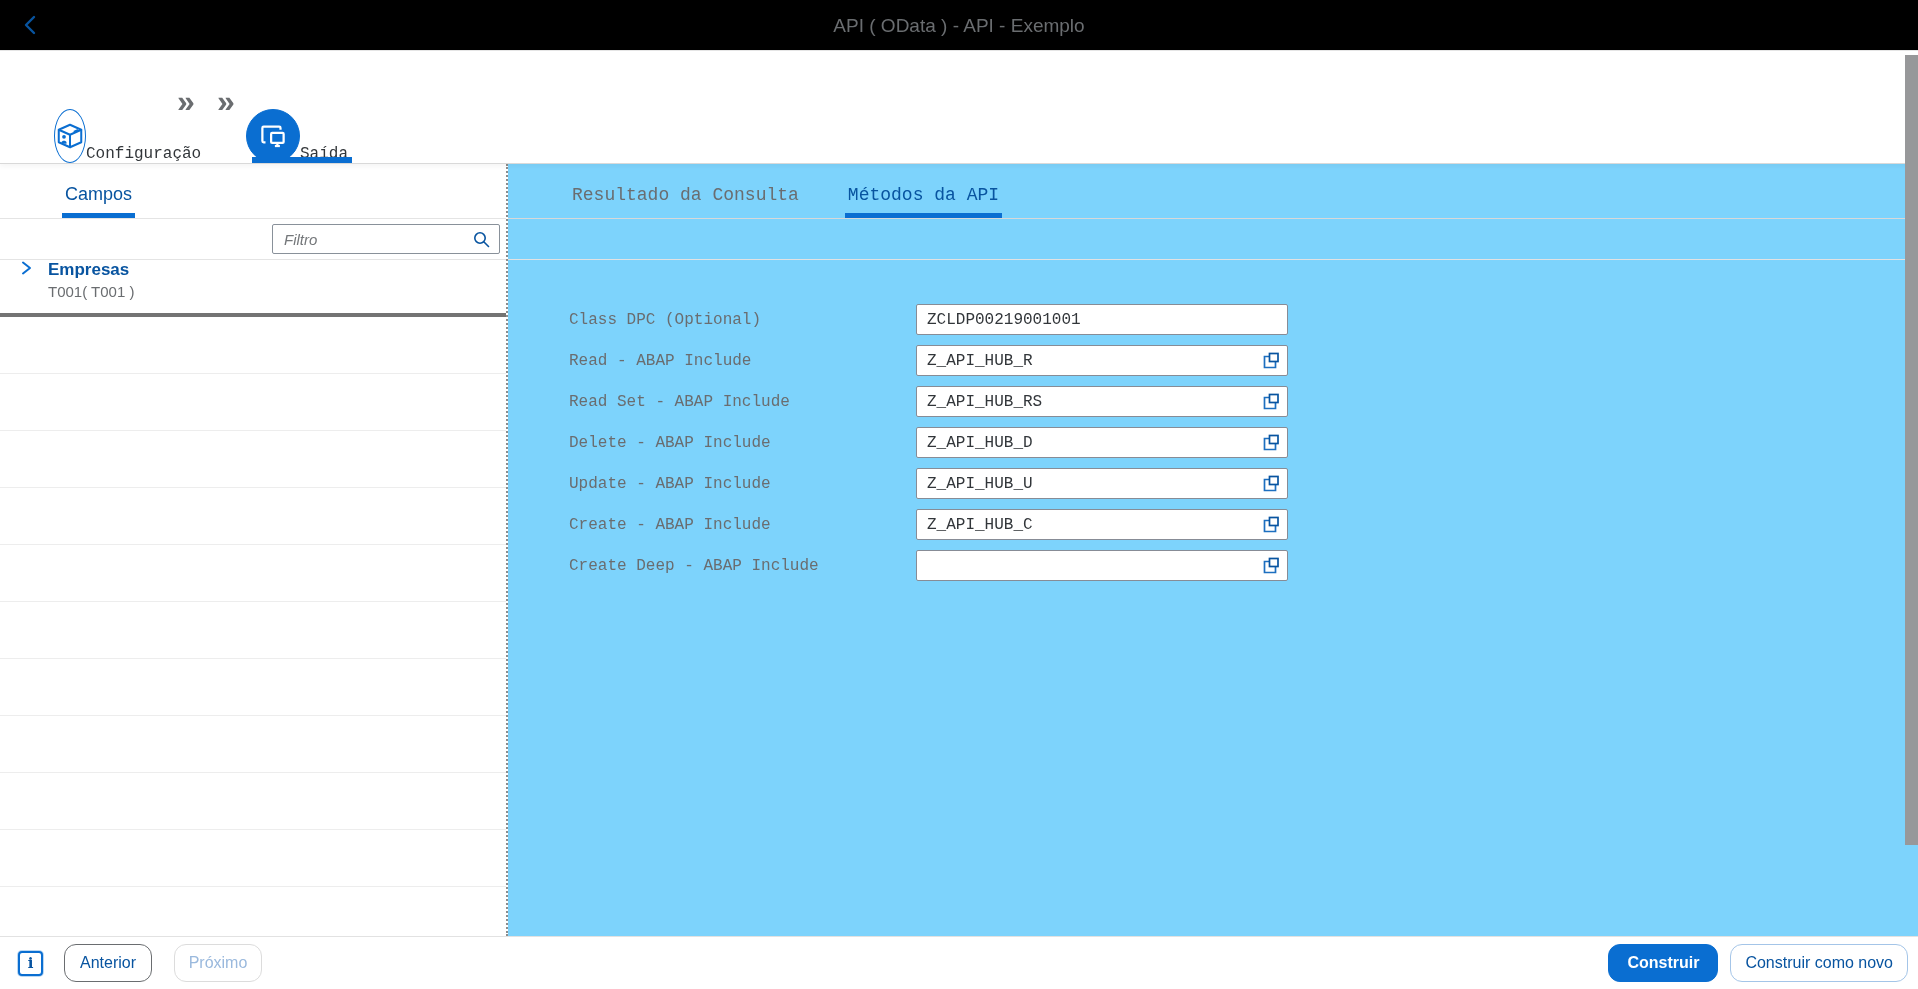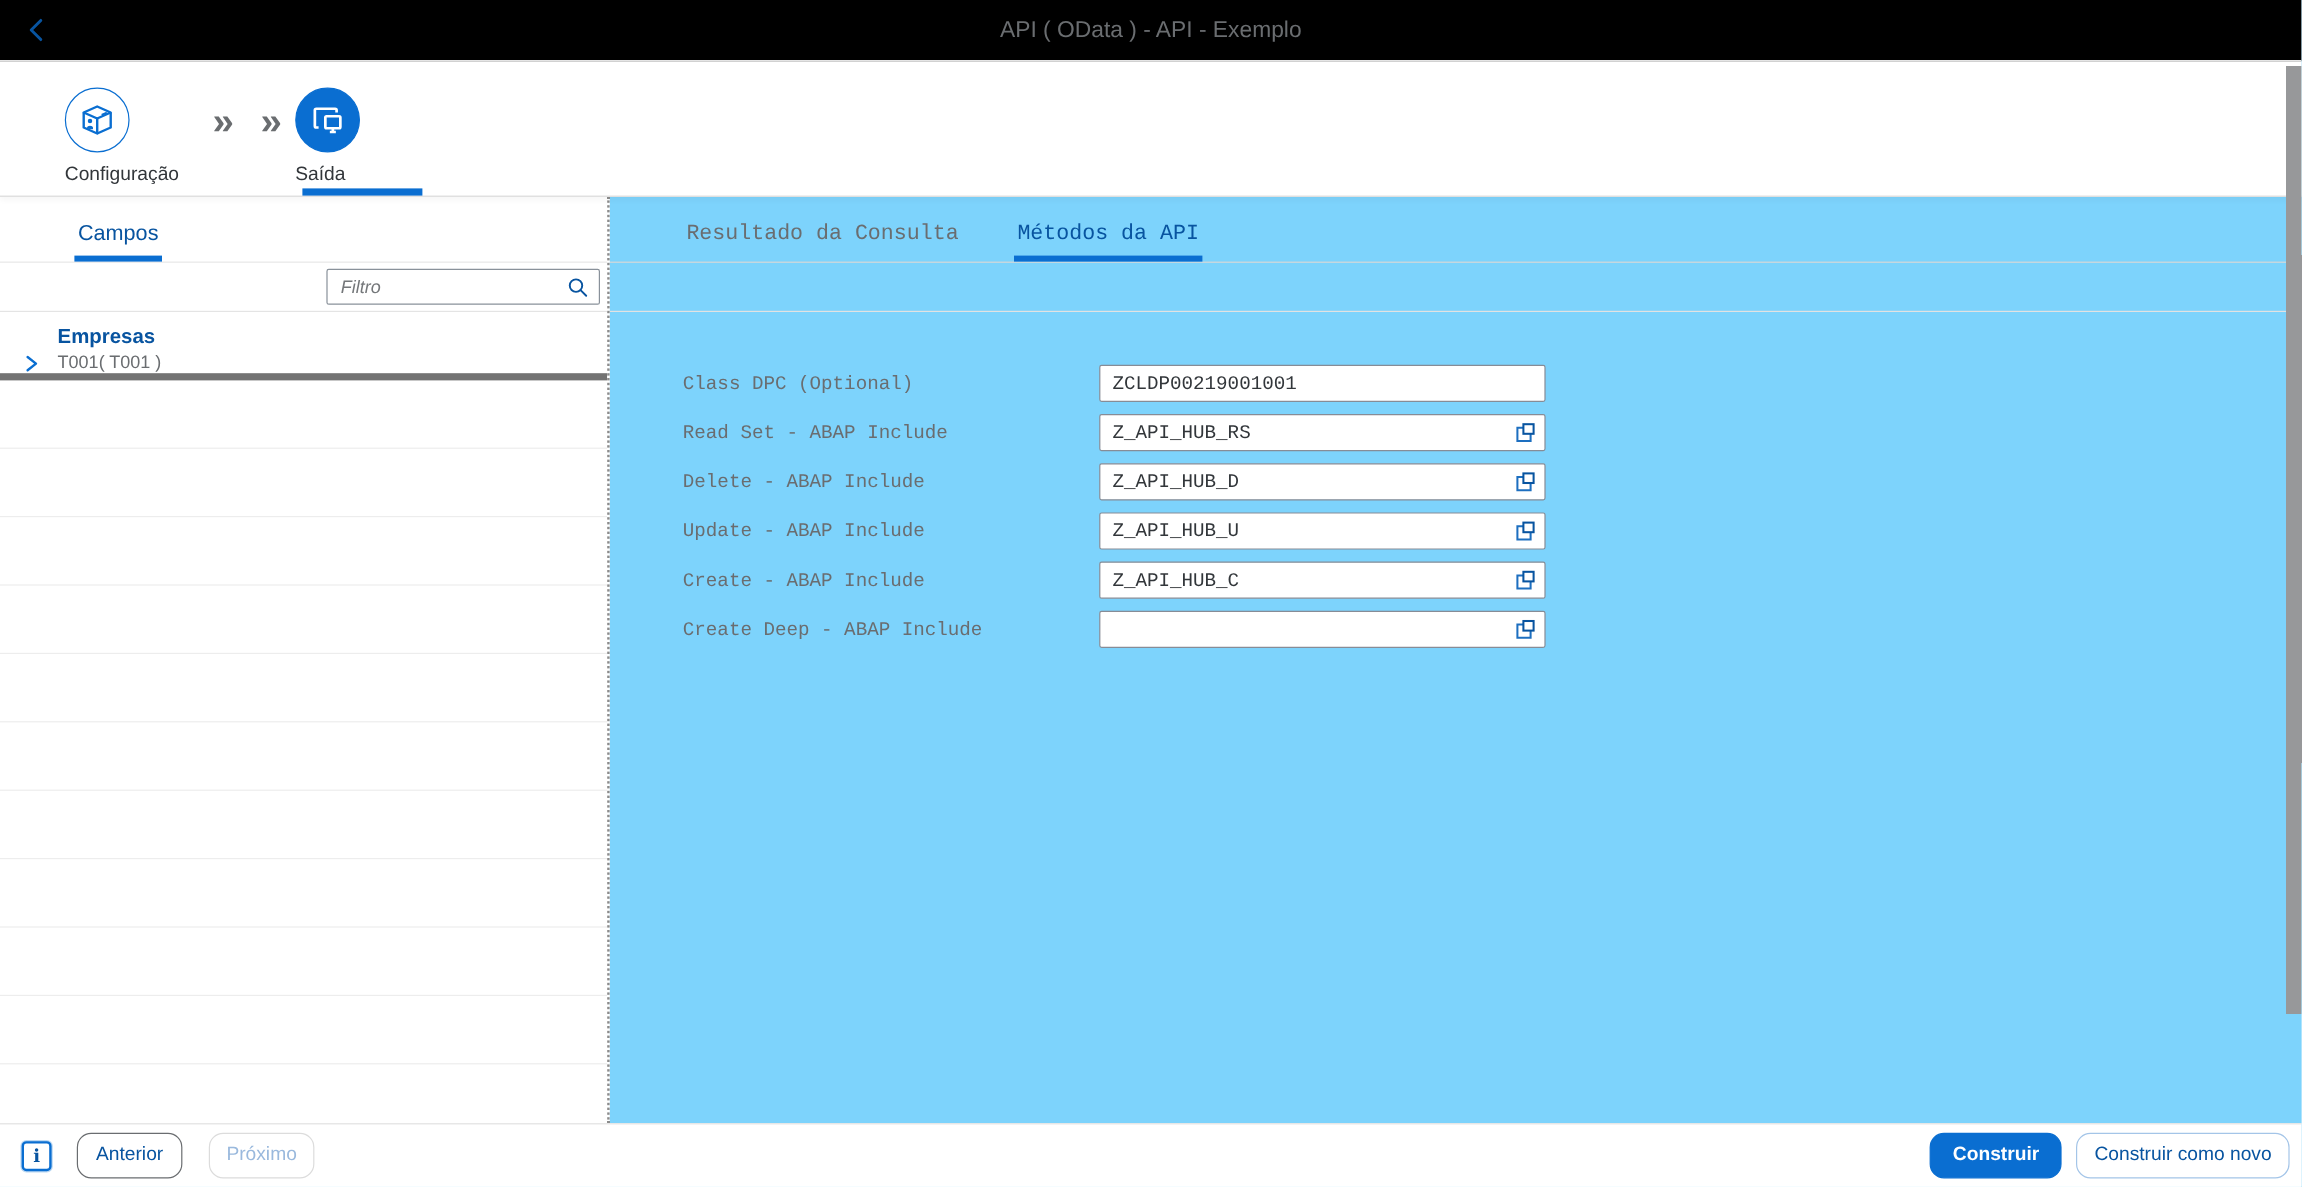--- a/index.html
+++ b/index.html
@@ -8,38 +8,38 @@
     font-family:"Liberation Sans", sans-serif;
     background:#fff; color:#32363a;
     position:relative; overflow:hidden;
   }
   
   .header { position:absolute; top:0; left:0; right:0; height:51px; background:#000000; border-bottom:1px solid #e5e5e5; z-index:5; }
   .back-btn { position:absolute; left:16px; top:50%; transform:translateY(-50%); background:none; border:none; cursor:pointer; width:30px; height:30px; display:flex; align-items:center; justify-content:center; }
   .page-title { position:absolute; left:0; right:0; top:0; height:51px; display:flex; align-items:center; justify-content:center; font-size:19px; color:#6a6d70; pointer-events:none; }
   
   .wizard { position:absolute; top:51px; left:0; right:0; height:113px; background:#fff; border-bottom:1px solid #d9d9d9; box-shadow:0 3px 5px rgba(0,0,0,.04); display:flex; padding-left:54px; z-index:4; }
-  .step { width:112px; display:flex; flex-direction:column; align-items:flex-start; padding-top:22px; position:relative; cursor:pointer; }
+  .step { width:112px; display:flex; flex-direction:row; align-items:flex-end; padding-top:22px; position:relative; cursor:pointer;font-family:Liberation Mono, monospace; }
   .circle { width:54px; height:54px; border-radius:50%; border:1.5px solid #0a6ed1; background:#fff; display:flex; align-items:center; justify-content:center; }
   .step.active .circle { background:#0a6ed1; border-color:#0a6ed1; }
   .step-label { margin-top:10px; font-size:16px; color:#32363a; }
   .step.active::after { content:""; position:absolute; bottom:0; left:50%; transform:translateX(-50%); width:100px; height:6px; background:#0a6ed1; }
   .chev { width:40px; text-align:center; margin-top:34px; font-size:32px; font-weight:700; color:#6a6d70; line-height:1; user-select:none; }
   
   .content { position:absolute; top:164px; left:0; right:0; bottom:53px; display:flex; }
   .left-panel { width:508px; background:#fff; border-right:2px dotted #8c8c8c; position:relative; overflow:hidden; }
   .ltabs { height:55px; border-bottom:1px solid #e4e4e4; display:flex; align-items:flex-end; padding-left:62px; }
   .ltab { font-size:18px; color:#0854a0; padding:0 3px 13px; position:relative; cursor:pointer; }
   .ltab.selected::after { content:""; position:absolute; left:0; right:0; bottom:0; height:5px; background:#0a6ed1; }
   .filter-row { height:41px; border-bottom:1px solid #e4e4e4; position:relative; background:#fff; }
   .filter-box { position:absolute; right:6px; top:5px; width:228px; height:30px; border:1px solid #89919a; border-radius:2px; background:#fff; display:flex; align-items:center; }
   .filter-box input { flex:1; min-width:0; border:none; outline:none; font-size:15px; padding:0 4px 0 11px; color:#32363a; font-family:inherit; background:transparent; }
   .filter-box input::placeholder { font-style:italic; color:#74777a; }
   .search-ic { margin-right:9px; flex:none; cursor:pointer; }
-  .tree-row { height:57px; border-bottom:6px solid #737373; display:flex; align-items:flex-end; cursor:pointer; }
+  .tree-row { height:57px; border-bottom:4px solid #737373; display:flex; align-items:flex-start; cursor:pointer; }
   .expand-ic { margin-left:19px; flex:none; cursor:pointer; }
   .tree-texts { margin-left:15px; }
   .tree-title { font-size:17px; font-weight:700; color:#0854a0; }
   .tree-sub { font-size:15px; color:#6a6d70; margin-top:3px; }
   .empty-row { height:57px; border-bottom:1px solid #ededed; }
   
   .right-panel { flex:1; background:#7dd3fc; overflow:hidden;font-family:Liberation Mono, monospace; }
   .rtabs { height:55px; border-bottom:1px solid #d8d8d8; display:flex; align-items:flex-end; padding-left:61px; gap:43px; }
   .rtab { font-size:18px; color:#6a6d70; padding:0 3px 13px; position:relative; cursor:pointer; }
   .rtab.selected { color:#0854a0; }
@@ -154,20 +154,32 @@
 
     <div class="form">
 
       <div class="frow">
         <label>Class DPC (Optional)</label>
         <div class="fwrap">
           <input class="finput noicon" type="text" value="ZCLDP00219001001" style="">
         </div>
       </div>
 
+      <div class="frow">
+        <label>Read - ABAP Include</label>
+        <div class="fwrap">
+          <input class="finput" type="text" value="Z_API_HUB_R" style="">
+          <span class="vh-icon">
+              <svg width="20" height="20" viewBox="0 0 20 20" fill="none">
+                <path d="M10.5 5.5 H3.5 V16.5 H14.5 V9.5" stroke="#1d6fc0" stroke-width="1.7" fill="none"></path>
+                <rect x="8.5" y="2.5" width="8.5" height="8" stroke="#0854a0" stroke-width="1.7" fill="#fff"></rect>
+              </svg>
+            </span>
+        </div>
+      </div>
 
       <div class="frow">
         <label>Read Set - ABAP Include</label>
         <div class="fwrap">
           <input class="finput" type="text" value="Z_API_HUB_RS" style="">
           <span class="vh-icon">
               <svg width="20" height="20" viewBox="0 0 20 20" fill="none">
                 <path d="M10.5 5.5 H3.5 V16.5 H14.5 V9.5" stroke="#1d6fc0" stroke-width="1.7" fill="none"></path>
                 <rect x="8.5" y="2.5" width="8.5" height="8" stroke="#0854a0" stroke-width="1.7" fill="#fff"></rect>
               </svg>

